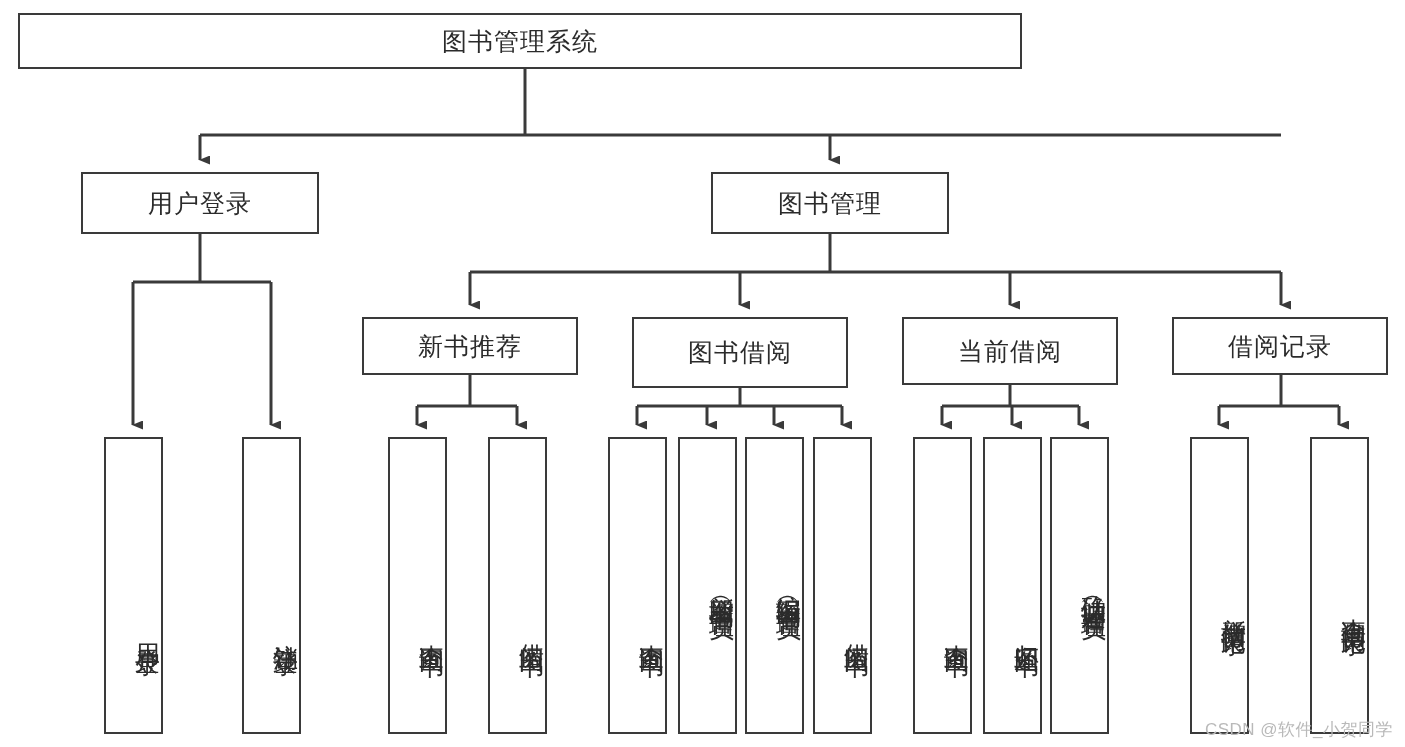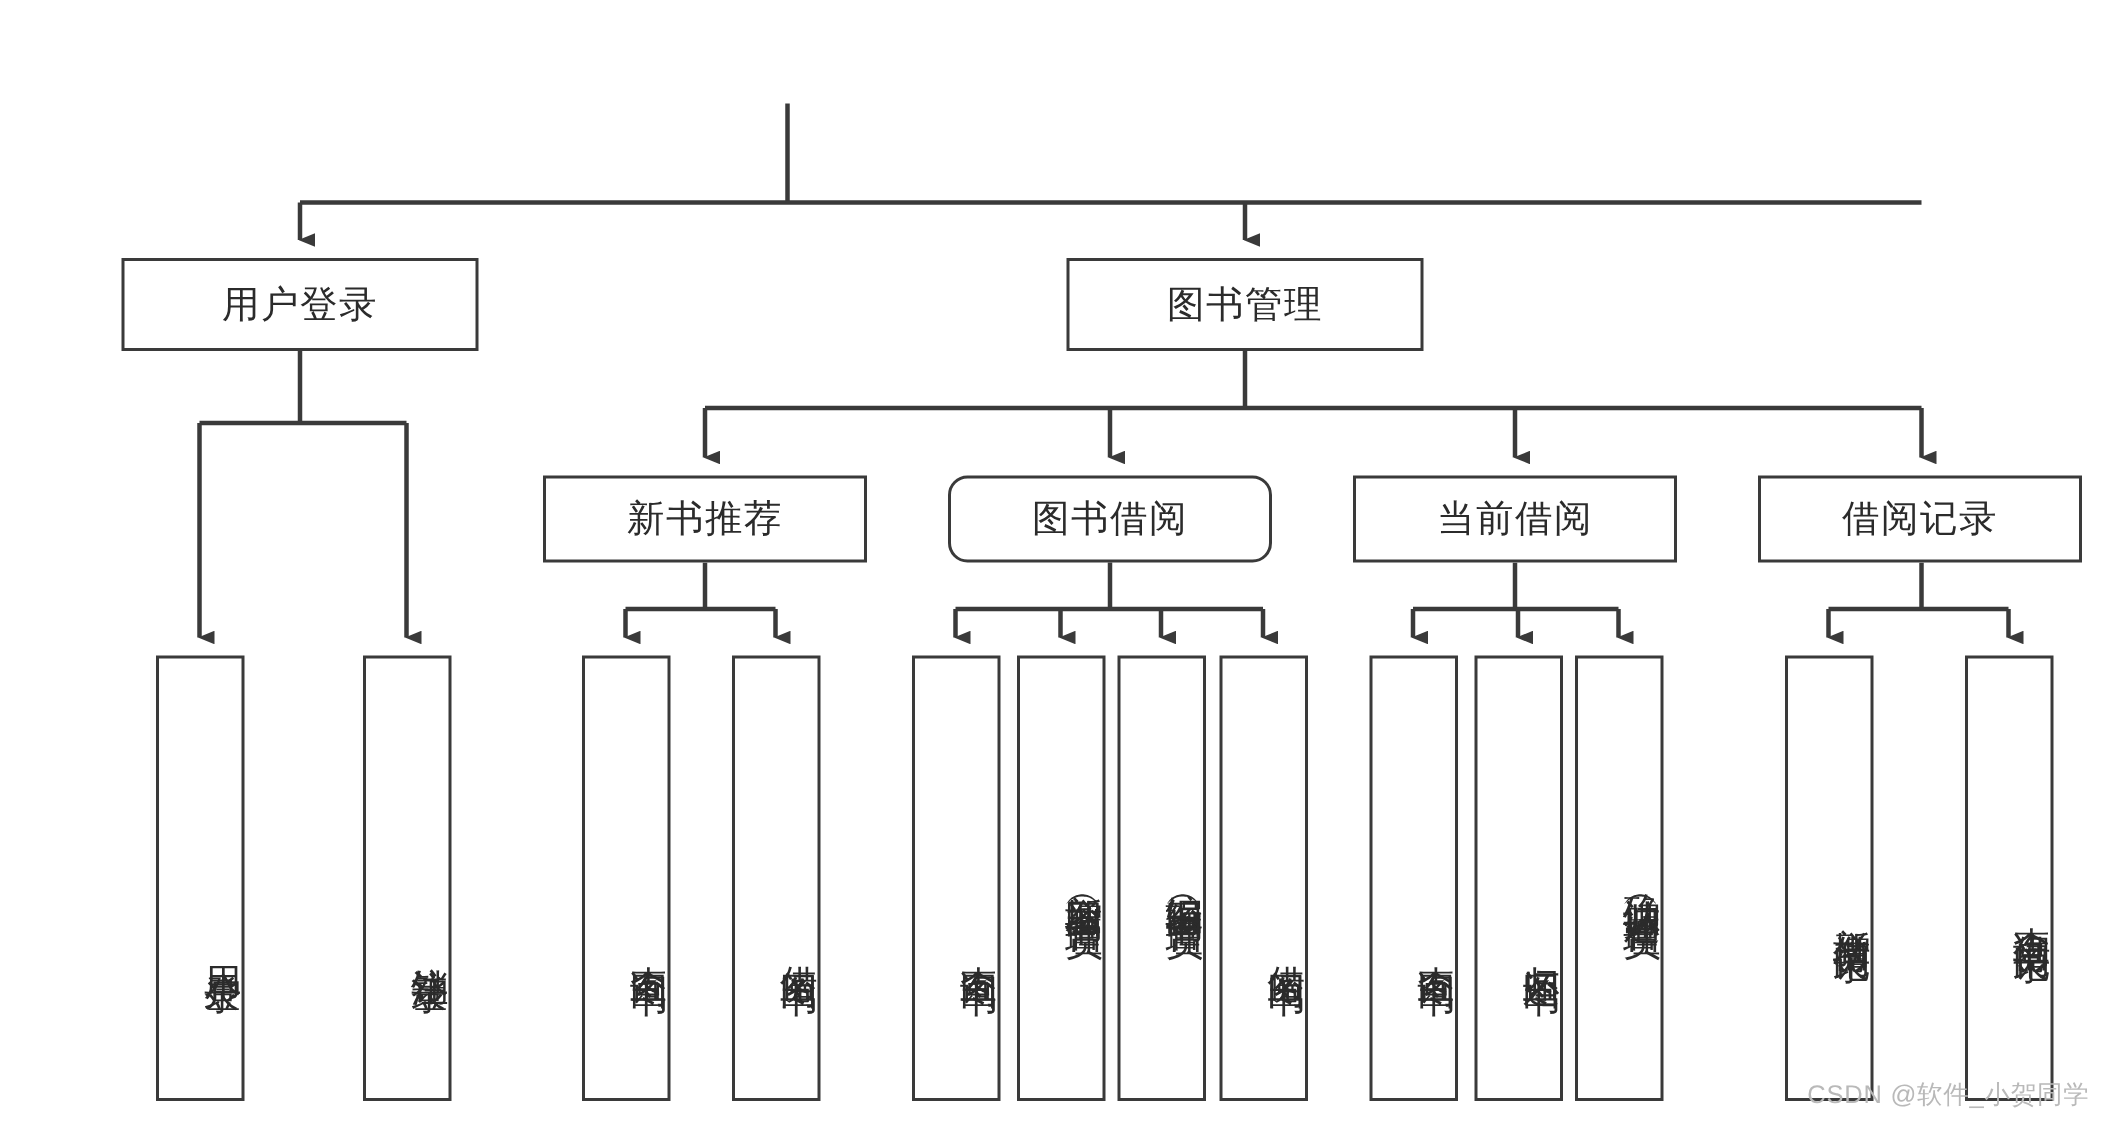--- a/index.html
+++ b/index.html
@@ -112,35 +112,38 @@
       <path d="M1012,406 L1012,425" marker-end="url(#arrow)"></path>
       <path d="M1079,406 L1079,425" marker-end="url(#arrow)"></path>
 
       <path d="M1281,375 L1281,406"></path>
       <path d="M1219,406 L1339,406"></path>
       <path d="M1219,406 L1219,425" marker-end="url(#arrow)"></path>
       <path d="M1339,406 L1339,425" marker-end="url(#arrow)"></path>
     </g>
   </svg>
 
+  <div class="node h-text" style="left:18px; top:13px; width:1004px; height:56px;">
+    <span class="label">图书管理系统</span>
+  </div>
 
   <div class="node h-text" style="left:81px; top:172px; width:238px; height:62px;">
     <span class="label">用户登录</span>
   </div>
   <div class="node h-text" style="left:362px; top:317px; width:216px; height:58px;">
     <span class="label">新书推荐</span>
   </div>
 
   <div class="node h-text" style="left:711px; top:172px; width:238px; height:62px;">
     <span class="label">图书管理</span>
   </div>
-  <div class="node h-text" style="left:632px; top:317px; width:216px; height:58px;border-radius:13px;">
+  <div class="node h-text" style="left:632px; top:317px; width:216px; height:71px;">
     <span class="label">图书借阅</span>
   </div>
-  <div class="node h-text" style="left:902px; top:317px; width:216px; height:58px;">
+  <div class="node h-text" style="left:902px; top:317px; width:216px; height:68px;">
     <span class="label">当前借阅</span>
   </div>
   <div class="node h-text" style="left:1172px; top:317px; width:216px; height:58px;align-items:center;">
     <span class="label">借阅记录</span>
   </div>
 
   <div class="node v-text" style="left:104px; top:437px; width:59px; height:297px; padding-top:88px;">
     <span class="label">用户登录</span>
   </div>
   <div class="node v-text" style="left:242px; top:437px; width:59px; height:297px; padding-top:88px;">

